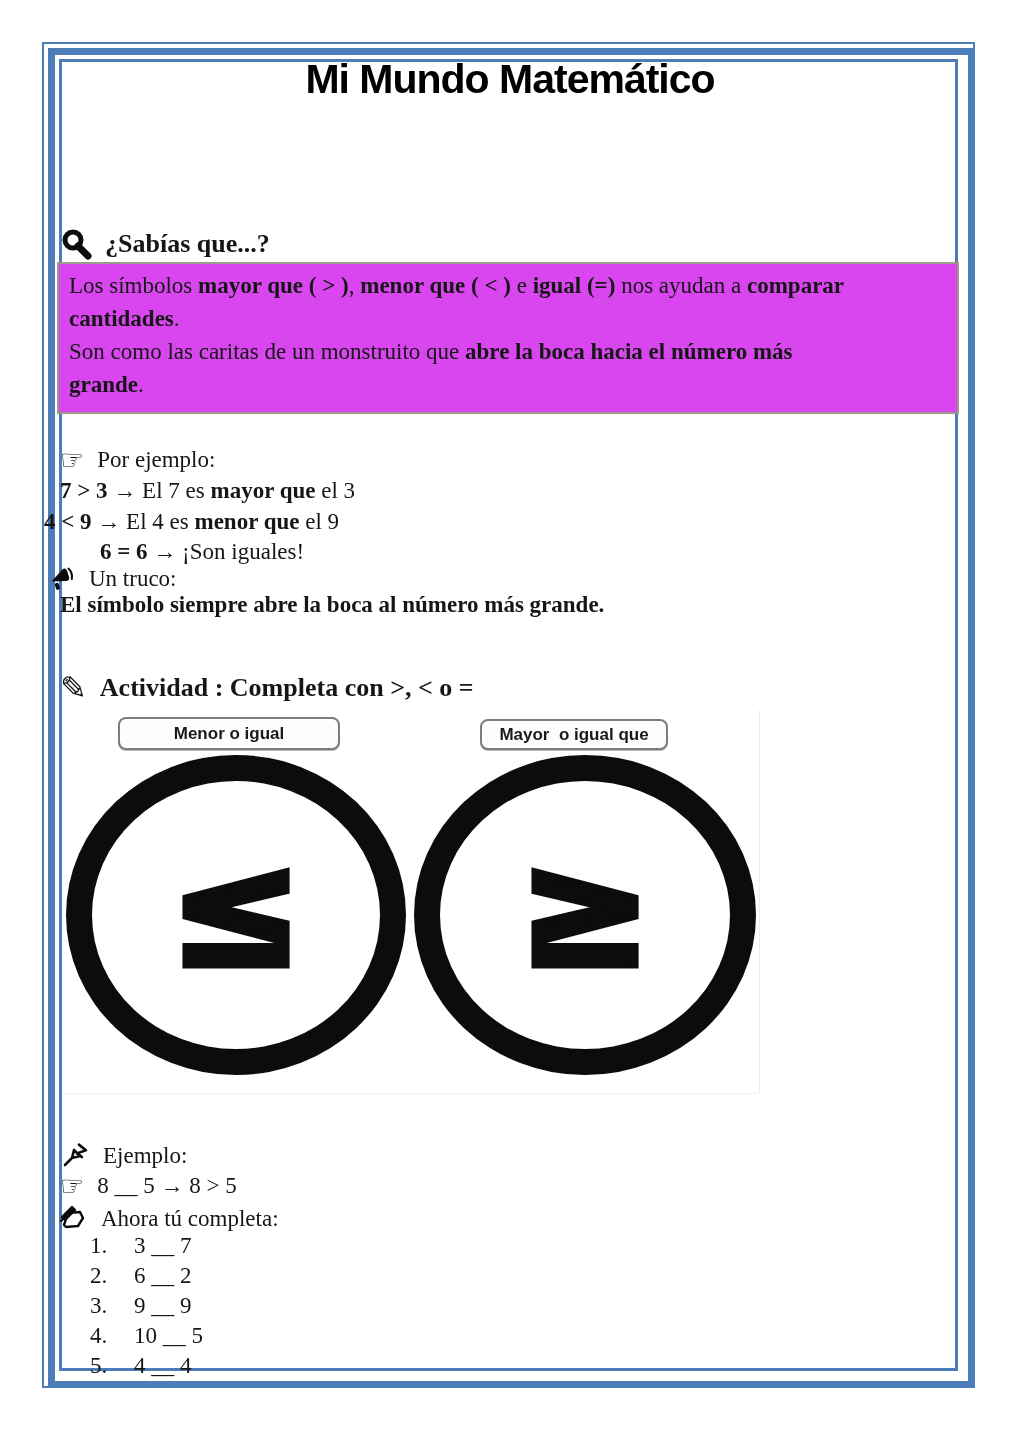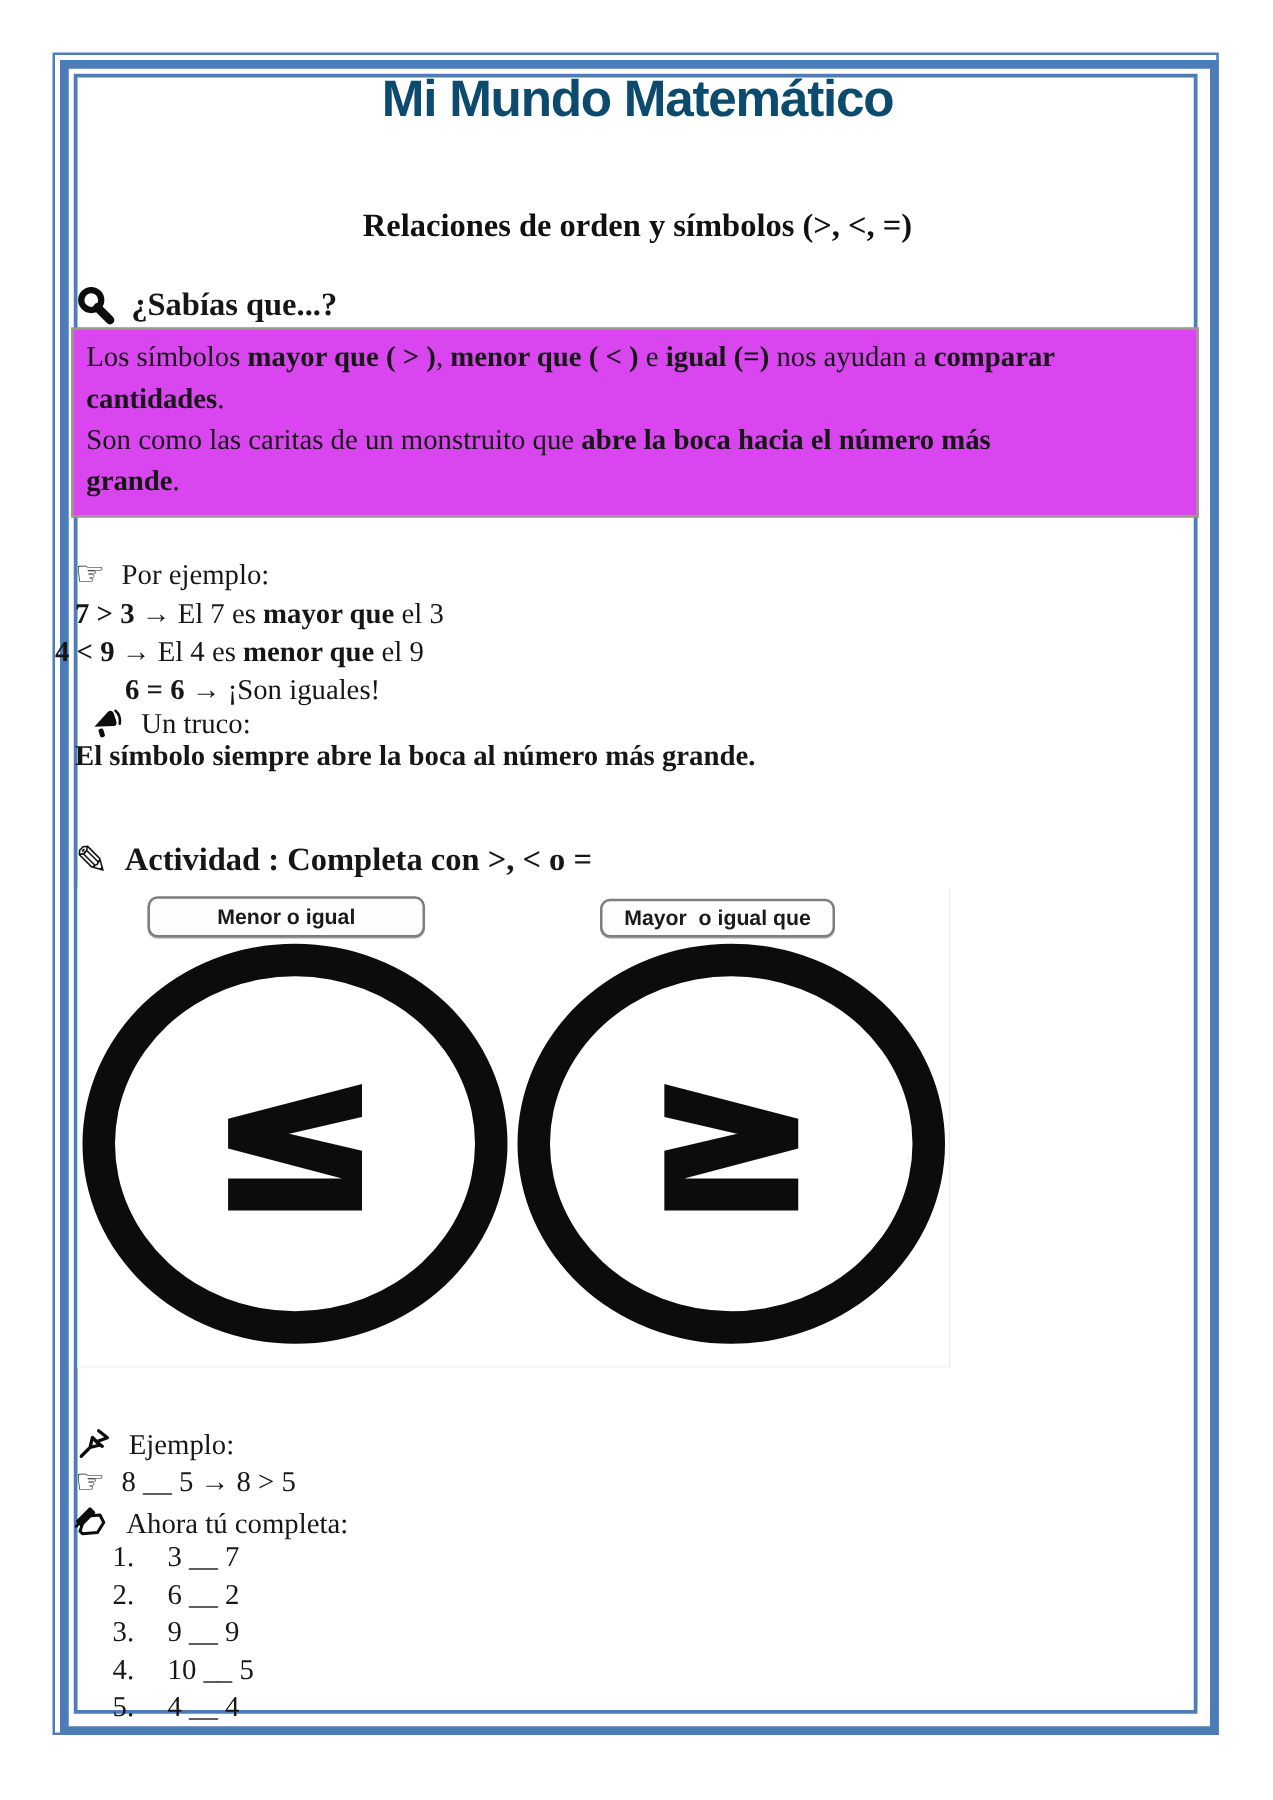--- a/index.html
+++ b/index.html
@@ -10,21 +10,21 @@
   
   .frame{position:absolute;pointer-events:none;border-style:solid;border-color:#4d7db8;}
   .f1{left:42px;top:42px;width:929px;height:1342px;border-width:2px;}
   .f2{left:48px;top:48px;width:913px;height:1326px;border-width:7px;}
   .f3{left:59px;top:59px;width:893px;height:1306px;border-width:3px;}
 
   .abs{position:absolute;}
   .title{
     left:65px;top:56px;width:890px;text-align:center;
     font-family:"Liberation Sans",sans-serif;font-weight:bold;font-size:41px;
-    color:#0c4a6e;letter-spacing:-1px;
+    color:#000000;letter-spacing:-1px;
   }
   .subtitle{
     left:65px;top:166px;width:890px;text-align:center;
     font-weight:bold;font-size:26px;color:#111;
   }
   .hrow{display:flex;align-items:center;gap:13px;}
   .h-lg{font-weight:bold;font-size:26px;}
   .glyph{font-family:"DejaVu Sans",sans-serif;line-height:1;color:#111;}
   .info-box{
     left:57px;top:262px;width:878px;height:138px;
@@ -63,21 +63,20 @@
 </head>
 <body>
 
 <div class="page">
 
   <div class="frame f1"></div>
   <div class="frame f2"></div>
   <div class="frame f3"></div>
 
   <div class="abs title">Mi Mundo Matemático</div>
-  <div class="abs subtitle">Relaciones de orden y símbolos (&gt;, &lt;, =)</div>
 
   <div class="abs hrow" style="left:60px;top:228px;">
     <span>
       <svg width="32" height="32" viewBox="0 0 32 32">
         <circle cx="13" cy="12" r="8" fill="none" stroke="#0c0c0c" stroke-width="5"></circle>
         <line x1="18" y1="18" x2="28" y2="28" stroke="#0c0c0c" stroke-width="7" stroke-linecap="round"></line>
       </svg>
     </span>
     <span class="h-lg">¿Sabías que...?</span>
   </div>
@@ -90,21 +89,21 @@
   </div>
 
   <div class="abs hrow" style="left:60px;top:446px;">
     <span class="glyph" style="font-size:27px;">☞</span>
     <span class="bodyline">Por ejemplo:</span>
   </div>
   <div class="abs bodyline" style="left:60px;top:479px;"><b>7 &gt; 3</b> → El 7 es <b>mayor que</b> el 3</div>
   <div class="abs bodyline" style="left:44px;top:510px;"><b>4 &lt; 9</b> → El 4 es <b>menor que</b> el 9</div>
   <div class="abs bodyline" style="left:60px;top:540px;margin-left:40px;"><b>6 = 6</b> → ¡Son iguales!</div>
 
-  <div class="abs hrow" style="left:72px;top:564px;font-family:Liberation Serif, serif;">
+  <div class="abs hrow" style="left:48px;top:564px;font-family:Liberation Serif, serif;">
     <span>
       <svg width="28" height="28" viewBox="0 0 28 28">
         <path d="M3 14 L17 6 C19 5 21 6 21 9 L21 15 C21 18 19 19 17 18 L3 14 Z" fill="#0c0c0c" transform="rotate(-18 14 14)"></path>
         <rect x="5" y="17" width="4" height="7" rx="1.5" fill="#0c0c0c" transform="rotate(-18 14 14)"></rect>
         <path d="M23 7 q3 5 0 11" fill="none" stroke="#0c0c0c" stroke-width="2" stroke-linecap="round" transform="rotate(-18 14 14)"></path>
       </svg>
     </span>
     <span class="bodyline">Un truco:</span>
   </div>
   <div class="abs bodyline" style="left:60px;top:593px;font-weight:bold;">El símbolo siempre abre la boca al número más grande.</div>

